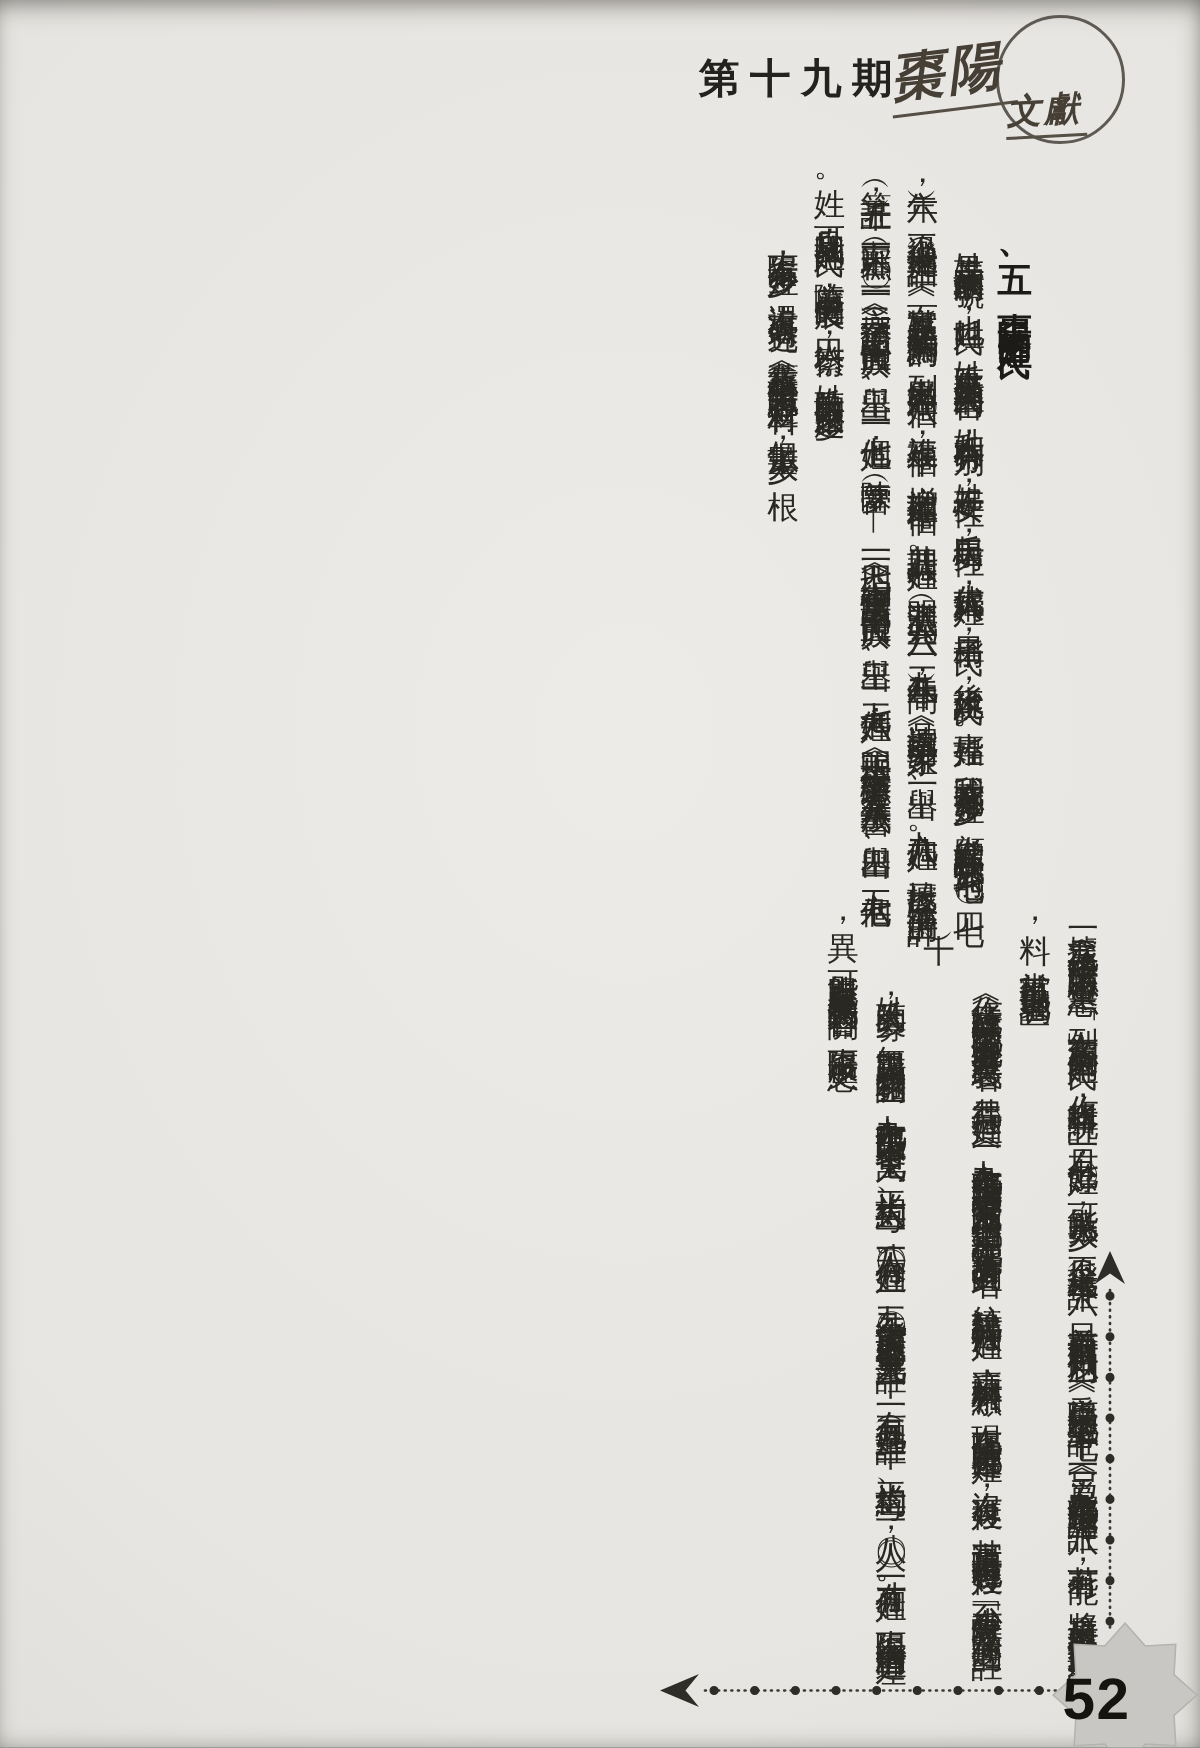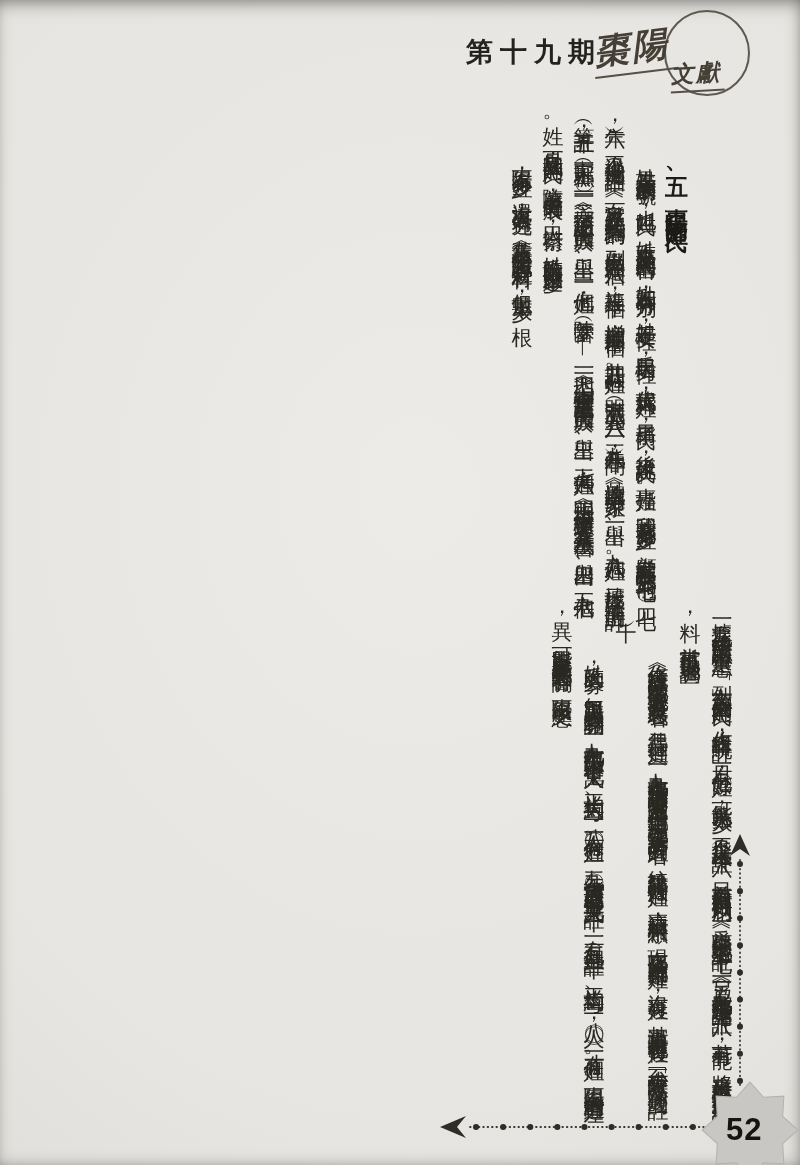--- a/index.html
+++ b/index.html
@@ -49,23 +49,23 @@
   .section-title{
     font-weight:bold;font-size:23px;letter-spacing:5px;
     line-height:40px;padding-top:48px;color:#1d1b17;
   }
   
   .deco{position:absolute;}
   .deco-v{left:726px;top:834px;}
   .deco-h{left:440px;top:1112px;}
   .badge{position:absolute;left:700px;top:1080px;width:100px;height:100px;}
   .badge-num{
-    position:absolute;left:26px;top:32px;width:54px;
+    position:absolute;left:4px;top:32px;width:54px;text-align:center;
     font-family:"Liberation Sans","DejaVu Sans",sans-serif;
-    font-size:31px;font-weight:bold;color:#16140f;letter-spacing:1px;
+    font-size:39px;font-weight:bold;color:#16140f;letter-spacing:1px;
   }
 </style>
 </head>
 <body>
 
 <div class="page">
 
   <div>
     <div class="issue">第十九期</div>
     <div class="logo">

